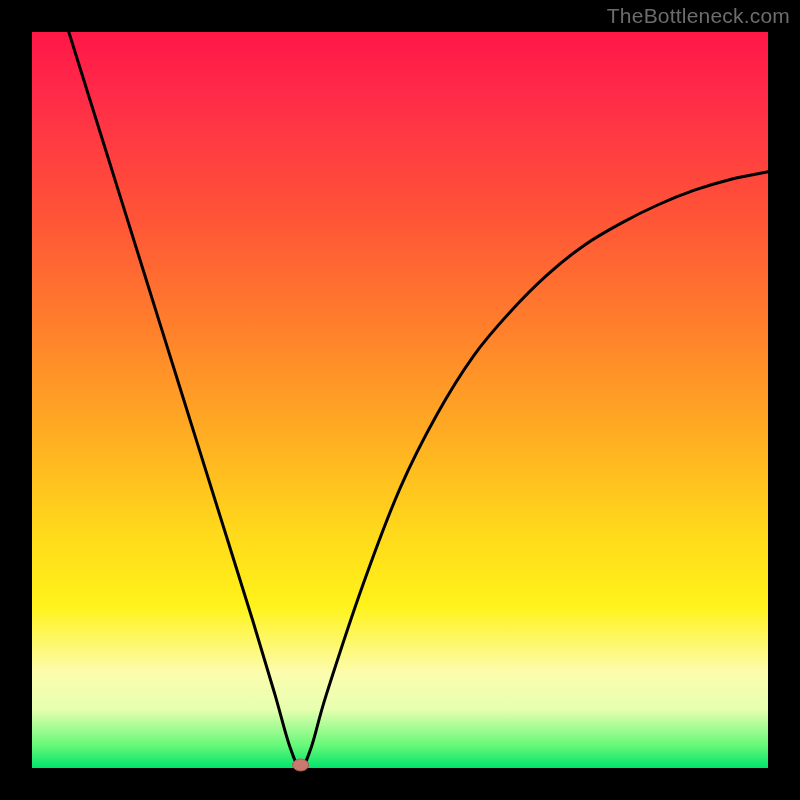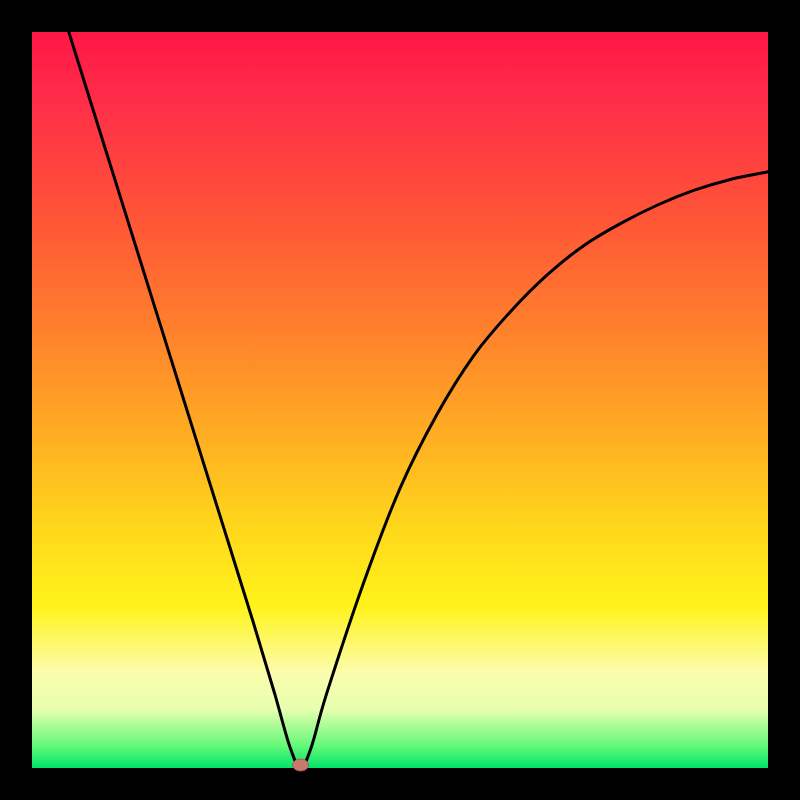--- a/index.html
+++ b/index.html
@@ -68,20 +68,21 @@
     fill: #c9796d;
     stroke: #a85e53;
     stroke-width: 1;
   }
 </style>
 </head>
 <body>
 
 <div class="frame">
 
+  <div class="watermark">TheBottleneck.com</div>
 
   <div class="plot-area">
     <svg class="curve" viewBox="0 0 736 736">
       <path d="M 36.8 0.0 C 42.9 19.6, 61.3 78.5, 73.6 117.8 C 85.9 157.0, 98.1 196.3, 110.4 235.5 C 122.7 274.8, 134.9 314.0, 147.2 353.3 C 159.5 392.5, 171.7 431.8, 184.0 471.0 C 196.3 510.3, 211.0 556.9, 220.8 588.8 C 230.6 620.7, 236.7 641.5, 242.9 662.4 C 249.0 683.3, 253.3 701.7, 257.6 713.9 C 261.9 726.2, 265.0 736.0, 268.6 736.0 C 272.3 736.0, 275.4 726.2, 279.7 713.9 C 284.0 701.7, 285.8 689.4, 294.4 662.4 C 303.0 635.4, 318.9 586.3, 331.2 552.0 C 343.5 517.7, 355.7 484.5, 368.0 456.3 C 380.3 428.1, 392.5 404.8, 404.8 382.7 C 417.1 360.6, 429.3 341.0, 441.6 323.8 C 453.9 306.7, 466.1 293.2, 478.4 279.7 C 490.7 266.2, 502.9 253.9, 515.2 242.9 C 527.5 231.8, 539.7 222.0, 552.0 213.4 C 564.3 204.9, 576.5 198.1, 588.8 191.4 C 601.1 184.6, 613.3 178.5, 625.6 173.0 C 637.9 167.4, 650.1 162.5, 662.4 158.2 C 674.7 153.9, 686.9 150.3, 699.2 147.2 C 711.5 144.1, 729.9 141.1, 736.0 139.8"></path>
       <ellipse class="marker" cx="268.6" cy="733.0" rx="8" ry="6"></ellipse>
     </svg>
   </div>
 
 </div>
 

